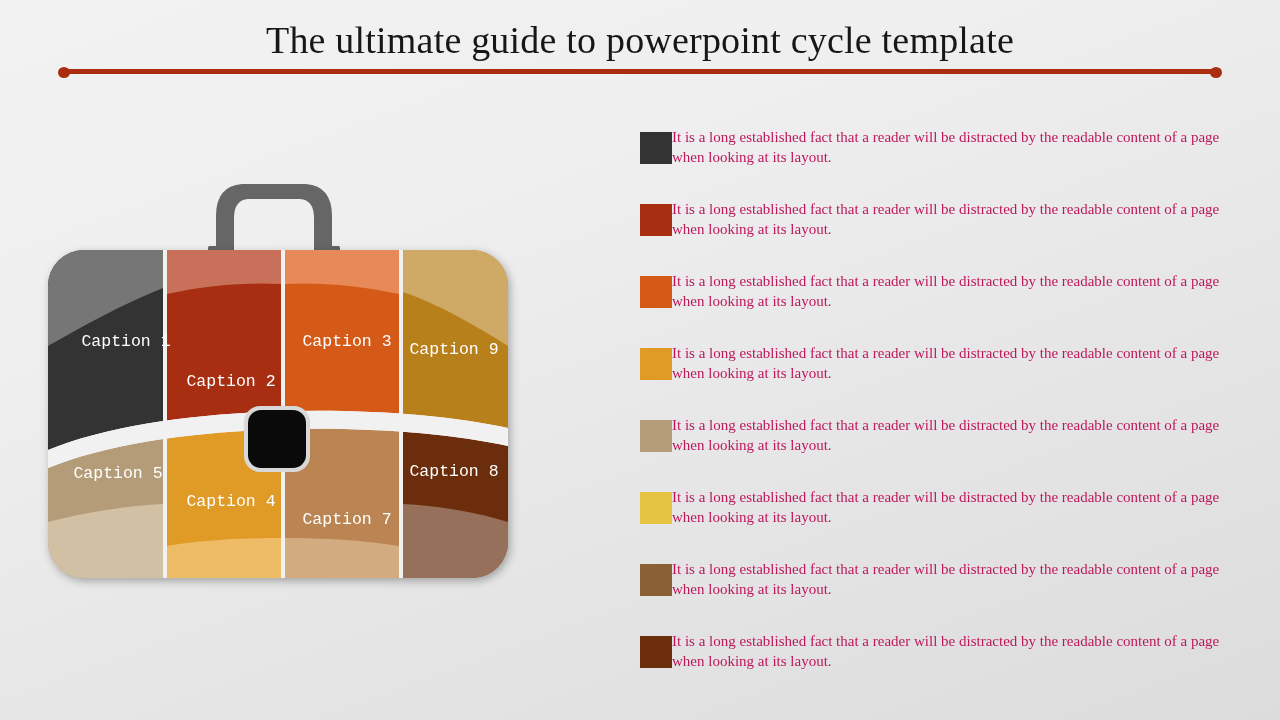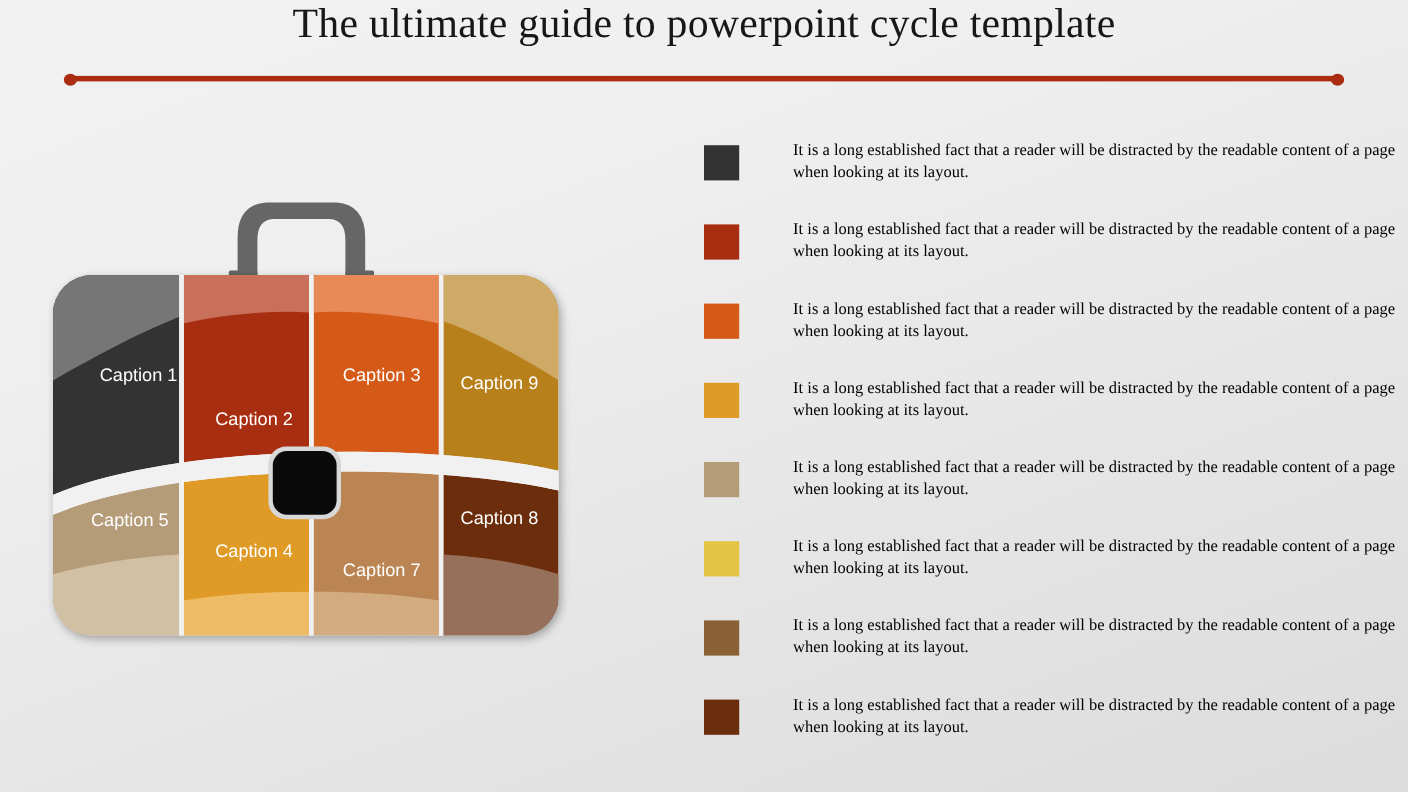--- a/index.html
+++ b/index.html
@@ -17,21 +17,21 @@
   }
 
   
   .title-wrap {
     position: absolute;
     top: 0;
     left: 0;
     width: 1280px;
     height: 62px;
     display: flex;
-    align-items: flex-start;
+    align-items: flex-end;
     justify-content: center;
   }
 
   .slide-title {
     font-size: 38px;
     font-weight: normal;
     color: #171717;
     letter-spacing: 0.2px;
     white-space: nowrap;
     font-family: "Liberation Serif", "DejaVu Serif", serif;
@@ -88,21 +88,21 @@
     width: 460px;
     height: 328px;
     filter: drop-shadow(2px 3px 4px rgba(0,0,0,0.30));
   }
 
   
   .caption {
     position: absolute;
     color: #ffffff;
     font-size: 16.5px;
-    font-family: Liberation Sans, sans-serif;
+    font-family: Liberation Mono, monospace;
     white-space: nowrap;
     text-align: center;
     pointer-events: none;
   }
 
   
   .legend {
     position: absolute;
     left: 640px;
     top: 128px;
@@ -116,24 +116,23 @@
   }
 
   .legend-swatch {
     width: 32px;
     height: 32px;
     flex: 0 0 32px;
     margin-top: 4px;
   }
 
   .legend-text {
-    margin-left: 49px;
     font-size: 15px;
     line-height: 1.33;
-    color: #000000;
+    color: #be185d;
     width: 556px;
     font-family: "Liberation Serif", "DejaVu Serif", serif;
   }
 </style>
 </head>
 <body>
 
 <div class="title-wrap">
   <h1 class="slide-title">The ultimate guide to powerpoint cycle template</h1>
 </div>

